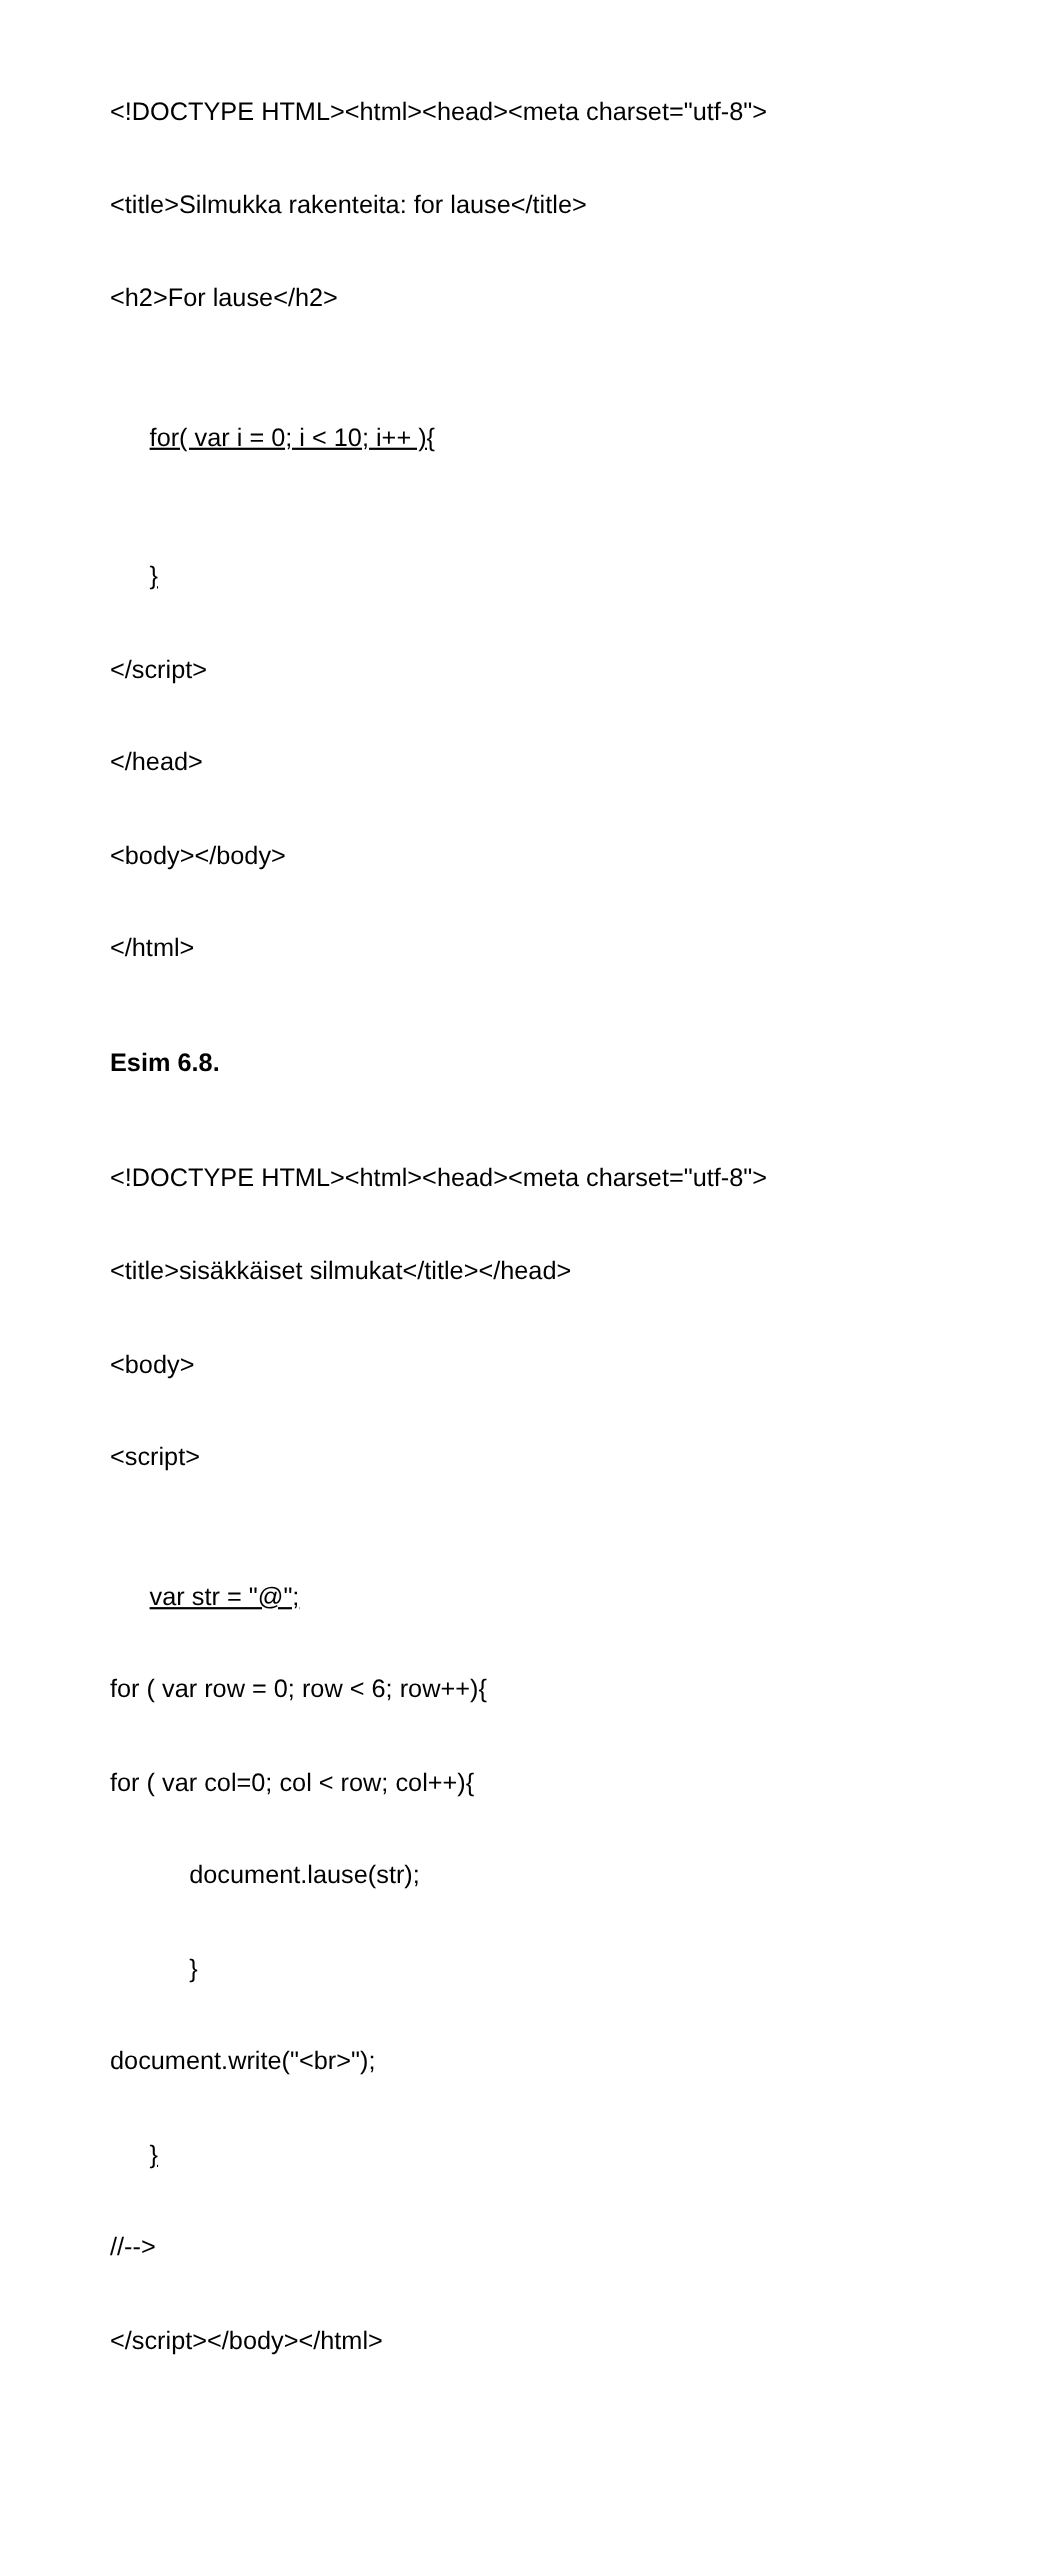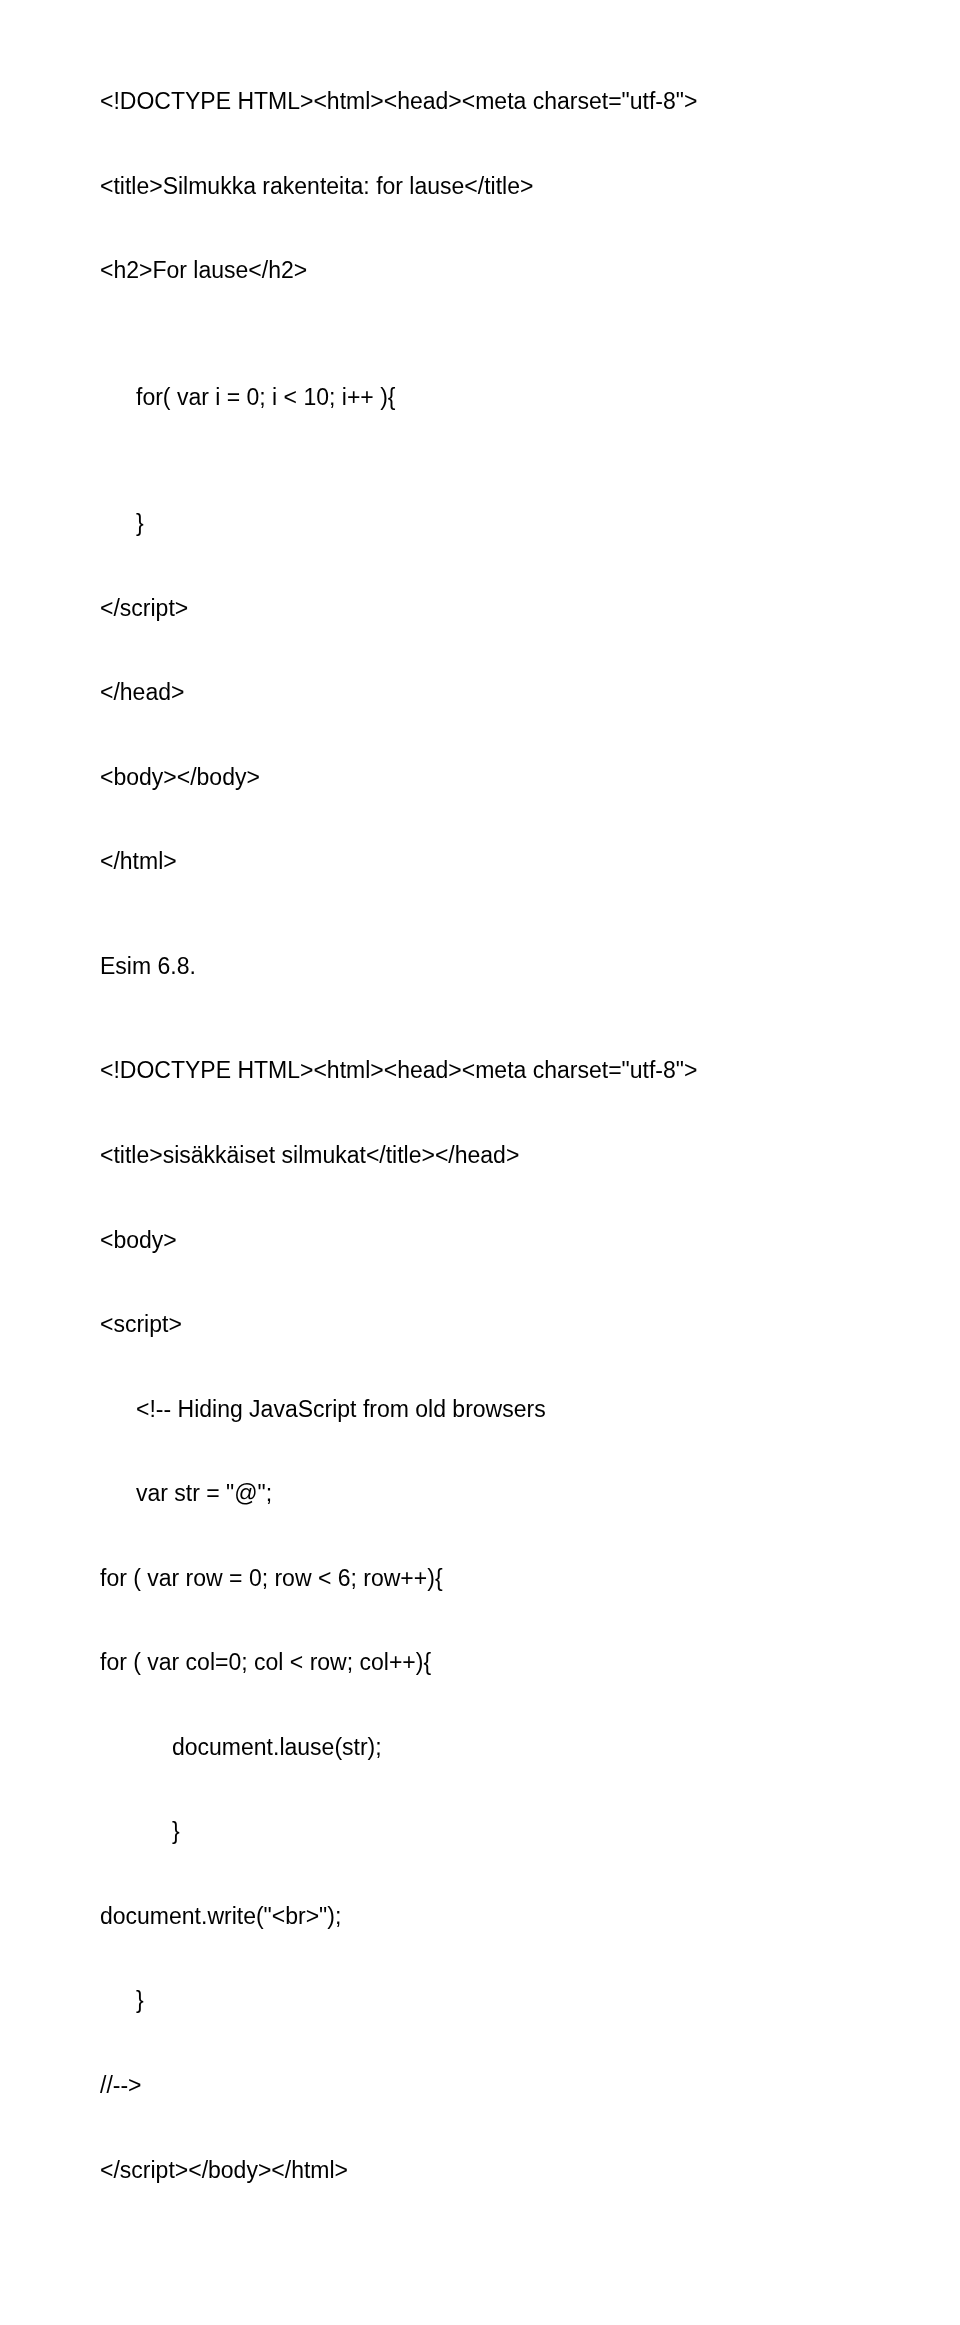--- a/index.html
+++ b/index.html
@@ -7,25 +7,25 @@
     margin: 0;
     padding: 80px 80px 80px 100px;
     font-family: Verdana, Geneva, sans-serif;
     font-size: 23px;
     color: #000;
     line-height: 1.85;
     width: 960px;
     box-sizing: border-box;
   }
   .line { white-space: pre; }
-  .indent1 { padding-left: 36px; }
+  .indent1 { padding-left: 36px; text-decoration: underline; }
   .indent2 { padding-left: 72px; }
   .spacer-xl { height: 62px; }
   .spacer-md { height: 42px; }
-  .bold { font-weight: normal; }
+  .bold { font-weight: bold; }
 </style>
 </head>
 <body>
 
 <div id="doc">
     <div class="line">&lt;!DOCTYPE HTML&gt;&lt;html&gt;&lt;head&gt;&lt;meta charset="utf-8"&gt;</div>
     <div class="spacer-md"></div>
     <div class="line">&lt;title&gt;Silmukka rakenteita: for lause&lt;/title&gt;</div>
     <div class="spacer-md"></div>
     <div class="line">&lt;h2&gt;For lause&lt;/h2&gt;</div>
@@ -47,21 +47,20 @@
     <div class="line bold">Esim 6.8.</div>
     <div class="spacer-xl"></div>
     <div class="line">&lt;!DOCTYPE HTML&gt;&lt;html&gt;&lt;head&gt;&lt;meta charset="utf-8"&gt;</div>
     <div class="spacer-md"></div>
     <div class="line">&lt;title&gt;sisäkkäiset silmukat&lt;/title&gt;&lt;/head&gt;</div>
     <div class="spacer-md"></div>
     <div class="line">&lt;body&gt;</div>
     <div class="spacer-md"></div>
     <div class="line">&lt;script&gt;</div>
     <div class="spacer-md"></div>
-    <div class="line indent1">&lt;!-- Hiding JavaScript from old browsers</div>
     <div class="spacer-md"></div>
     <div class="line indent1">var str = "@";</div>
     <div class="spacer-md"></div>
     <div class="line">for ( var row = 0; row &lt; 6; row++){</div>
     <div class="spacer-md"></div>
     <div class="line">for ( var col=0; col &lt; row; col++){</div>
     <div class="spacer-md"></div>
     <div class="line indent2">document.lause(str);</div>
     <div class="spacer-md"></div>
     <div class="line indent2">}</div>

